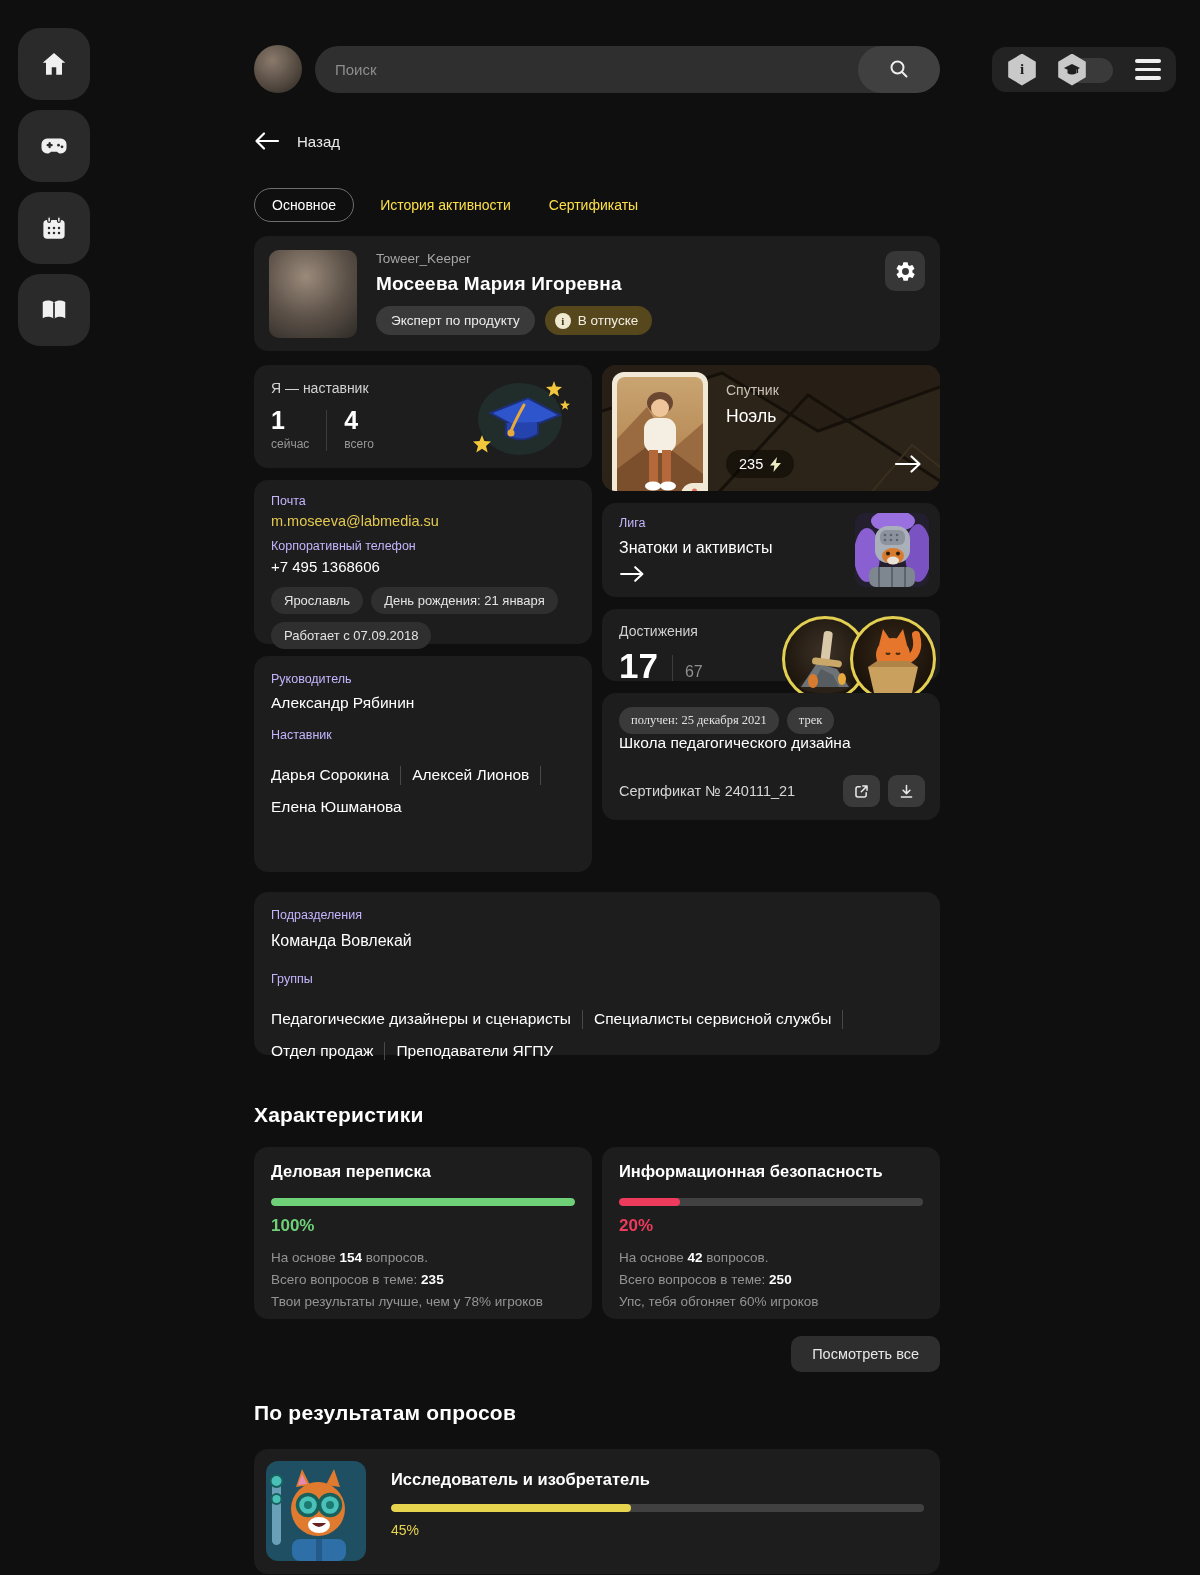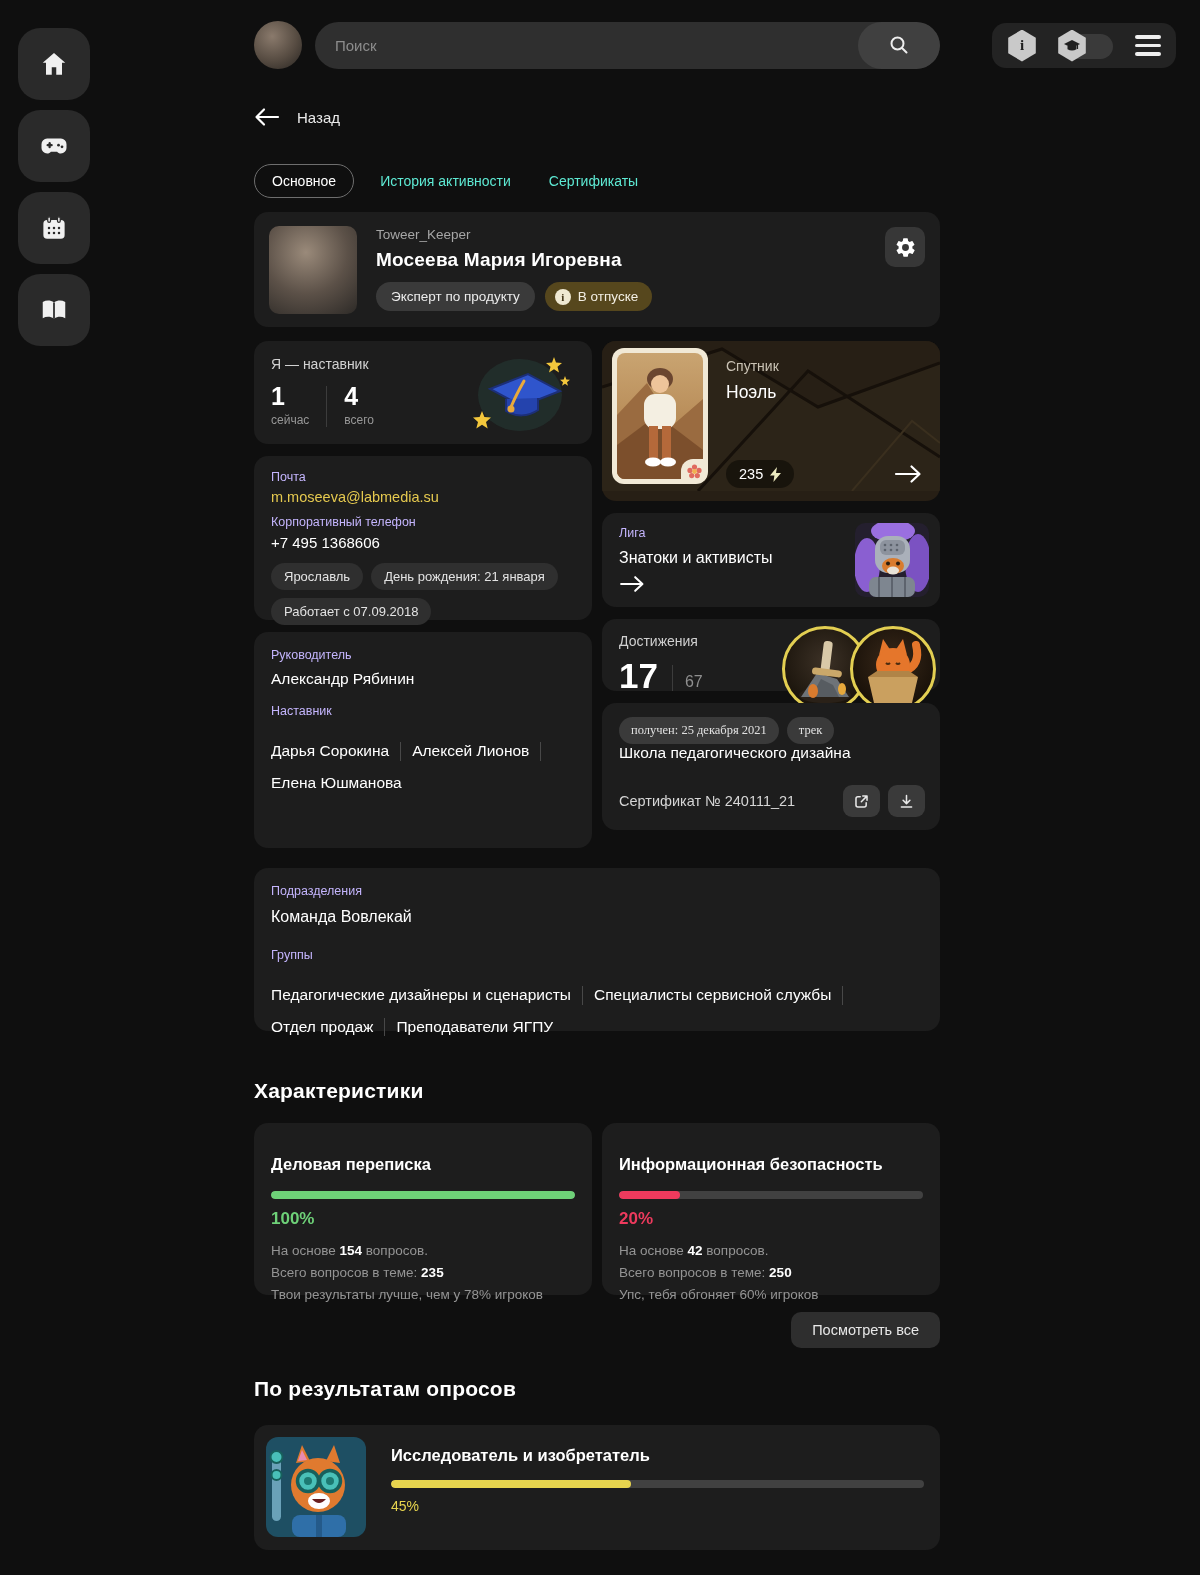--- a/index.html
+++ b/index.html
@@ -9,21 +9,21 @@
     background:#0f0f0f; color:#fff;
     font-family:"Liberation Sans", sans-serif;
   }
   
   .side-rail { position:absolute; left:18px; top:28px; display:flex; flex-direction:column; gap:10px; }
   .side-btn { width:72px; height:72px; border-radius:22px; background:#2a2a2a;
     display:flex; align-items:center; justify-content:center; cursor:pointer; }
   .side-btn svg { width:30px; height:30px; }
 
   
-  .main { position:absolute; left:254px; top:21px; width:686px; }
+  .main { position:absolute; left:254px; top:45px; width:686px; }
 
   .topbar { display:flex; align-items:center; gap:13px; }
   .avatar-sm { width:48px; height:48px; border-radius:50%;
     background:radial-gradient(circle at 38% 32%, #8a7a6c, #574c42 55%, #2c2824 95%); flex:none; }
   .search { flex:1; height:47px; background:#2f2f2f; border-radius:24px; display:flex; align-items:center; overflow:hidden; }
   .search input { flex:1; height:100%; background:transparent; border:0; outline:none;
     color:#dcdcdc; font-size:15px; padding:0 20px; font-family:"Liberation Sans", sans-serif; }
   .search input::placeholder { color:#8d8d8d; }
   .search-btn { width:82px; height:47px; border-radius:24px; background:#404040;
     display:flex; align-items:center; justify-content:center; cursor:pointer; flex:none; }
@@ -37,21 +37,21 @@
   .toggle { position:relative; width:58px; height:32px; cursor:pointer; }
   .toggle .track { position:absolute; left:8px; top:4px; width:48px; height:25px; border-radius:13px; background:#3a3a3a; }
   .toggle .hex { position:absolute; left:0; top:0; }
   .burger { display:flex; flex-direction:column; gap:5px; cursor:pointer; }
   .burger i { display:block; width:26px; height:3.5px; border-radius:2px; background:#efefef; }
 
   .back-row { margin-top:37px; display:flex; align-items:center; gap:17px; cursor:pointer; }
   .back-row span { font-size:15px; color:#eaeaea; }
 
   .tabs { margin-top:36px; display:flex; align-items:center; gap:14px; }
-  .tab { font-size:14px; color:#5eead4; padding:9px 12px; border-radius:999px; cursor:pointer; }
+  .tab { font-size:14px; color:#fde047; padding:9px 12px; border-radius:999px; cursor:pointer; }
   .tab.active { color:#fff; border:1px solid #6e6e6e; padding:8px 17px; }
 
   .card { background:#1d1d1d; border-radius:14px; }
 
   
   .profile-card { margin-top:14px; height:115px; padding:14px 15px; display:flex; position:relative; }
   .avatar-lg { width:88px; height:88px; border-radius:10px; flex:none;
     background:radial-gradient(circle at 42% 30%, #9a8a7a, #5c5148 52%, #2d2a27 100%); }
   .profile-info { margin-left:19px; padding-top:1px; }
   .nickname { font-size:13.5px; color:#a6a6a6; }
@@ -88,21 +88,21 @@
   .tag { background:#2f2f2f; color:#e3e3e3; font-size:13px; padding:6px 13px; border-radius:999px; }
 
   .team-card { height:216px; padding:16px 17px; }
   .team-name { font-size:15.5px; margin-top:8px; }
   .mt16 { margin-top:16px; }
   .sep-list { display:flex; flex-wrap:wrap; row-gap:13px; margin-top:24px; }
   .sep-list span { font-size:15.5px; padding-right:11px; margin-right:11px; border-right:1px solid #484848; line-height:1.2; }
   .sep-list span:last-child { border-right:none; }
 
   
-  .companion-card { position:relative; height:160px; overflow:hidden; background:#27201731; background-color:#271f15; }
+  .companion-card { position:relative; height:126px; overflow:hidden; background:#27201731; background-color:#271f15; }
   .companion-bg { position:absolute; inset:0; }
   .char-frame { position:absolute; left:10px; top:7px; width:96px; height:136px; background:#f1e9d6;
     border-radius:12px; padding:5px; }
   .char-inner { position:relative; width:100%; height:100%; border-radius:8px; overflow:hidden;
     background:linear-gradient(180deg,#c9a471 0%, #b88c58 55%, #8a5d38 100%); }
   .flower-badge { position:absolute; right:1px; bottom:1px; width:26px; height:24px; background:#f1e9d6;
     border-radius:12px 4px 9px 4px; display:flex; align-items:center; justify-content:center; }
   .companion-text { position:absolute; left:124px; top:17px; }
   .companion-label { font-size:14px; color:#c9c2b4; }
   .companion-name { font-size:17.5px; color:#fff; margin-top:8px; }
@@ -138,21 +138,21 @@
     display:flex; align-items:center; justify-content:center; cursor:pointer; }
 
   
   .departments-card { margin-top:20px; height:163px; padding:16px 17px; }
   .dept-name { font-size:16px; margin-top:10px; }
   .mt22 { margin-top:22px; }
 
   
   .section-title { margin-top:48px; font-size:21px; font-weight:bold; letter-spacing:.2px; }
   .stats-row { margin-top:20px; display:flex; gap:10px; }
-  .stat-card { width:338px; height:172px; padding:32px 17px; }
+  .stat-card { width:338px; height:172px; padding:15px 17px; }
   .stat-title { font-size:16.5px; font-weight:600; }
   .bar { margin-top:17px; height:8px; border-radius:4px; background:#414141; overflow:hidden; }
   .bar-fill { height:100%; border-radius:4px; }
   .stat-pct { margin-top:10px; font-size:17px; font-weight:bold; }
   .stat-lines { margin-top:11px; font-size:13.5px; color:#949494; line-height:1.62; }
   .stat-lines b { color:#fff; }
   .view-all-row { margin-top:17px; display:flex; justify-content:flex-end; }
   .view-all-btn { background:#2e2e2e; border:0; color:#e8e8e8; font-size:14.5px; padding:10px 21px;
     border-radius:10px; cursor:pointer; font-family:"Liberation Sans", sans-serif; }
 

